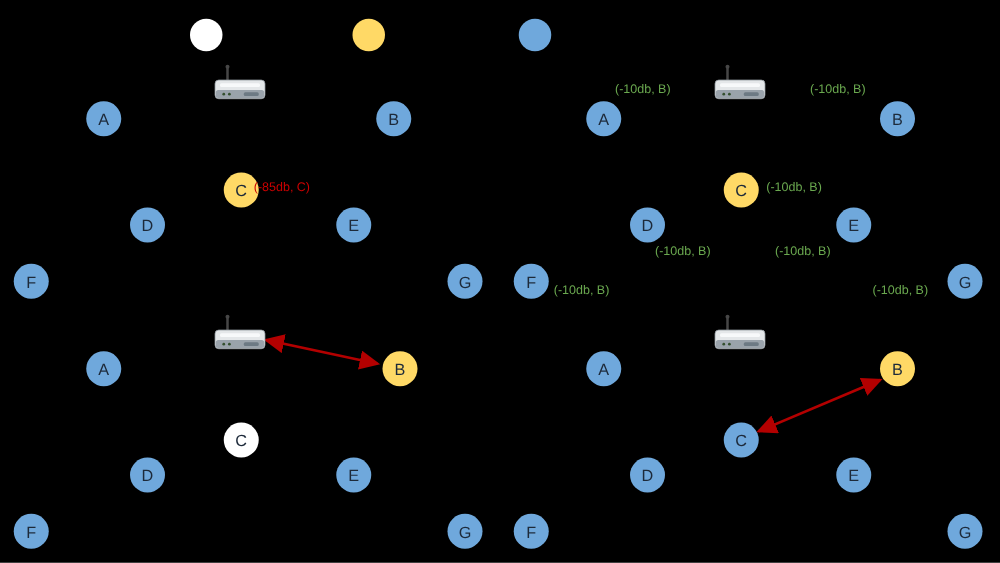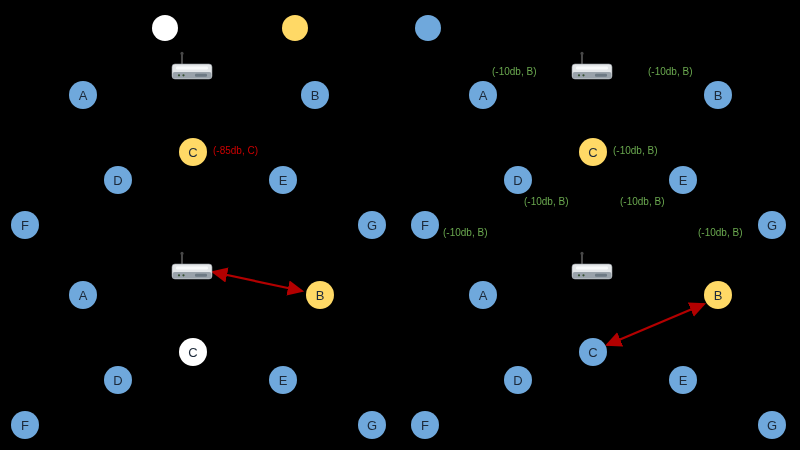--- a/index.html
+++ b/index.html
@@ -69,21 +69,21 @@
     <circle cx="13.5" cy="25.3" r="1.1" fill="#35502f"></circle>
     <rect x="25" y="23.8" width="12" height="3" rx="1.2" fill="#6d7a84"></rect>
   </svg>
     <div class="node" style="left: 69px; top: 81px; background: rgb(111, 168, 220);">A</div>
     <div class="node" style="left: 301px; top: 81px; background: rgb(111, 168, 220);">B</div>
     <div class="node" style="left: 179px; top: 138px; background: rgb(255, 217, 102);">C</div>
     <div class="node" style="left: 104px; top: 166px; background: rgb(111, 168, 220);">D</div>
     <div class="node" style="left: 269px; top: 166px; background: rgb(111, 168, 220);">E</div>
     <div class="node" style="left: 11px; top: 211px; background: rgb(111, 168, 220);">F</div>
     <div class="node" style="left: 358px; top: 211px; background: rgb(111, 168, 220);">G</div>
-    <div class="annotation" style="left: 213px; top: 151px; color: rgb(204, 0, 0);">(-85db, C)</div>
+    <div class="annotation" style="left: 203px; top: 151px; color: rgb(204, 0, 0);">(-85db, C)</div>
     <svg class="router" width="44" height="40" viewBox="0 0 44 40" style="left: 570px; top: 50px;">
     <line x1="12" y1="4" x2="12" y2="15" stroke="#474747" stroke-width="2" stroke-linecap="round"></line>
     <circle cx="12" cy="3.4" r="1.6" fill="#474747"></circle>
     <rect x="2" y="14" width="40" height="15" rx="3" fill="#e4e7e9" stroke="#8f969c" stroke-width="0.6"></rect>
     <rect x="6" y="16.5" width="32" height="3" rx="1.2" fill="#f7f9fa"></rect>
     <rect x="2.6" y="22" width="38.8" height="6.4" rx="2" fill="#9aa3ab"></rect>
     <circle cx="9" cy="25.3" r="1.1" fill="#35502f"></circle>
     <circle cx="13.5" cy="25.3" r="1.1" fill="#35502f"></circle>
     <rect x="25" y="23.8" width="12" height="3" rx="1.2" fill="#6d7a84"></rect>
   </svg>

